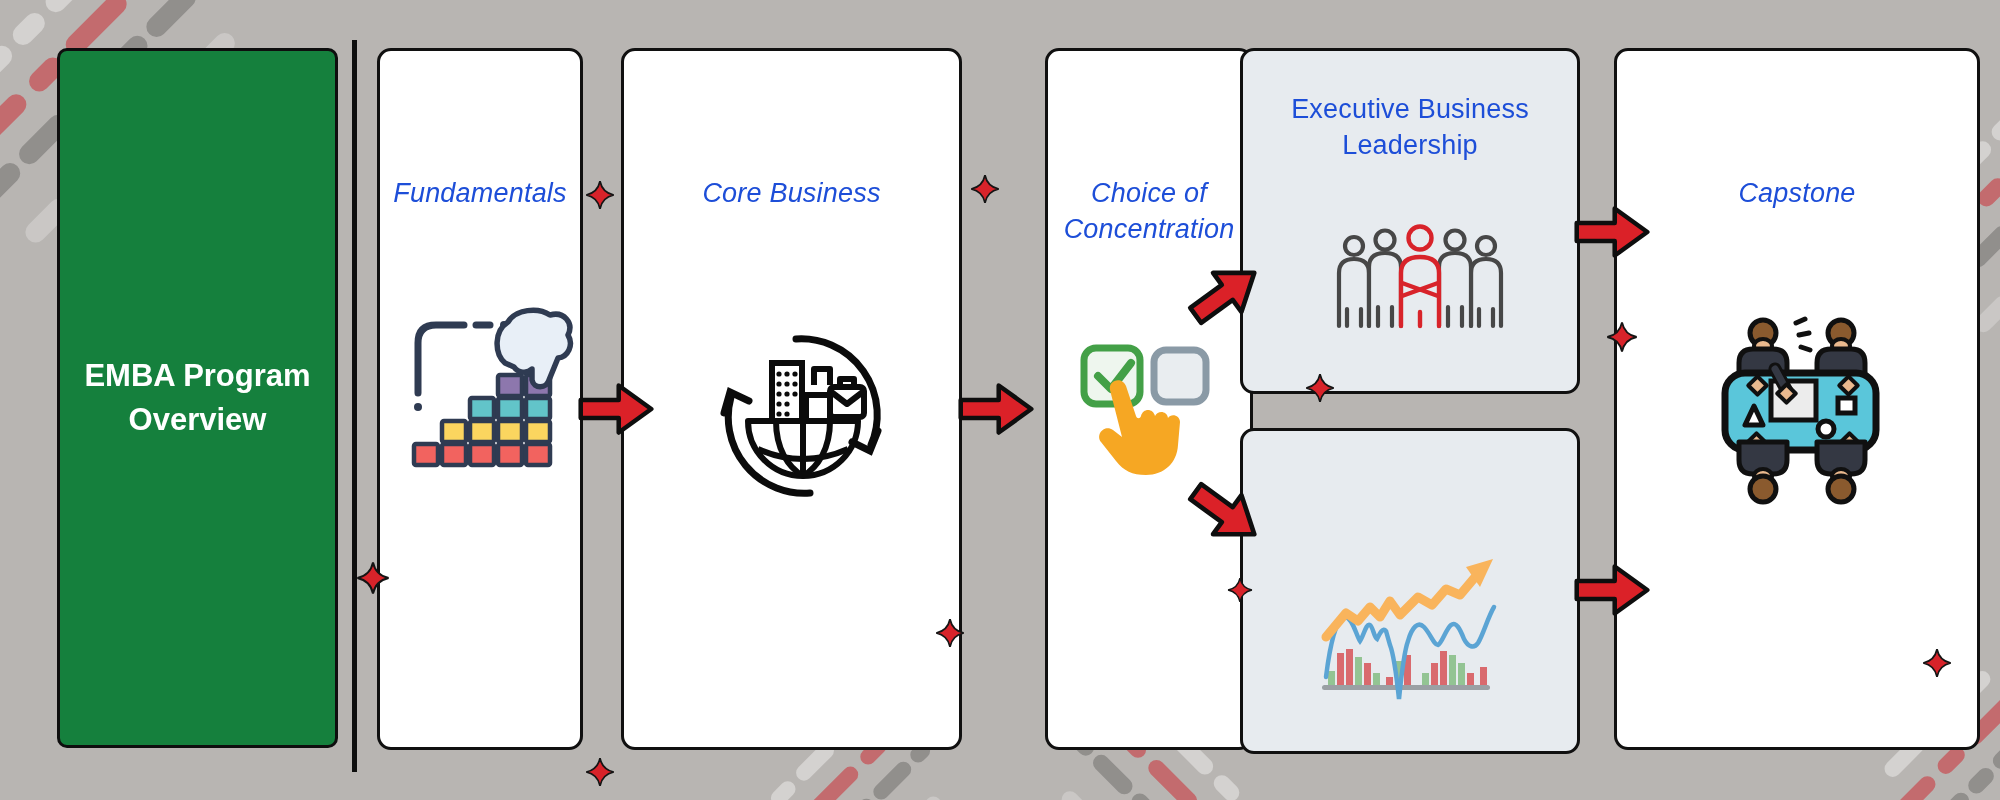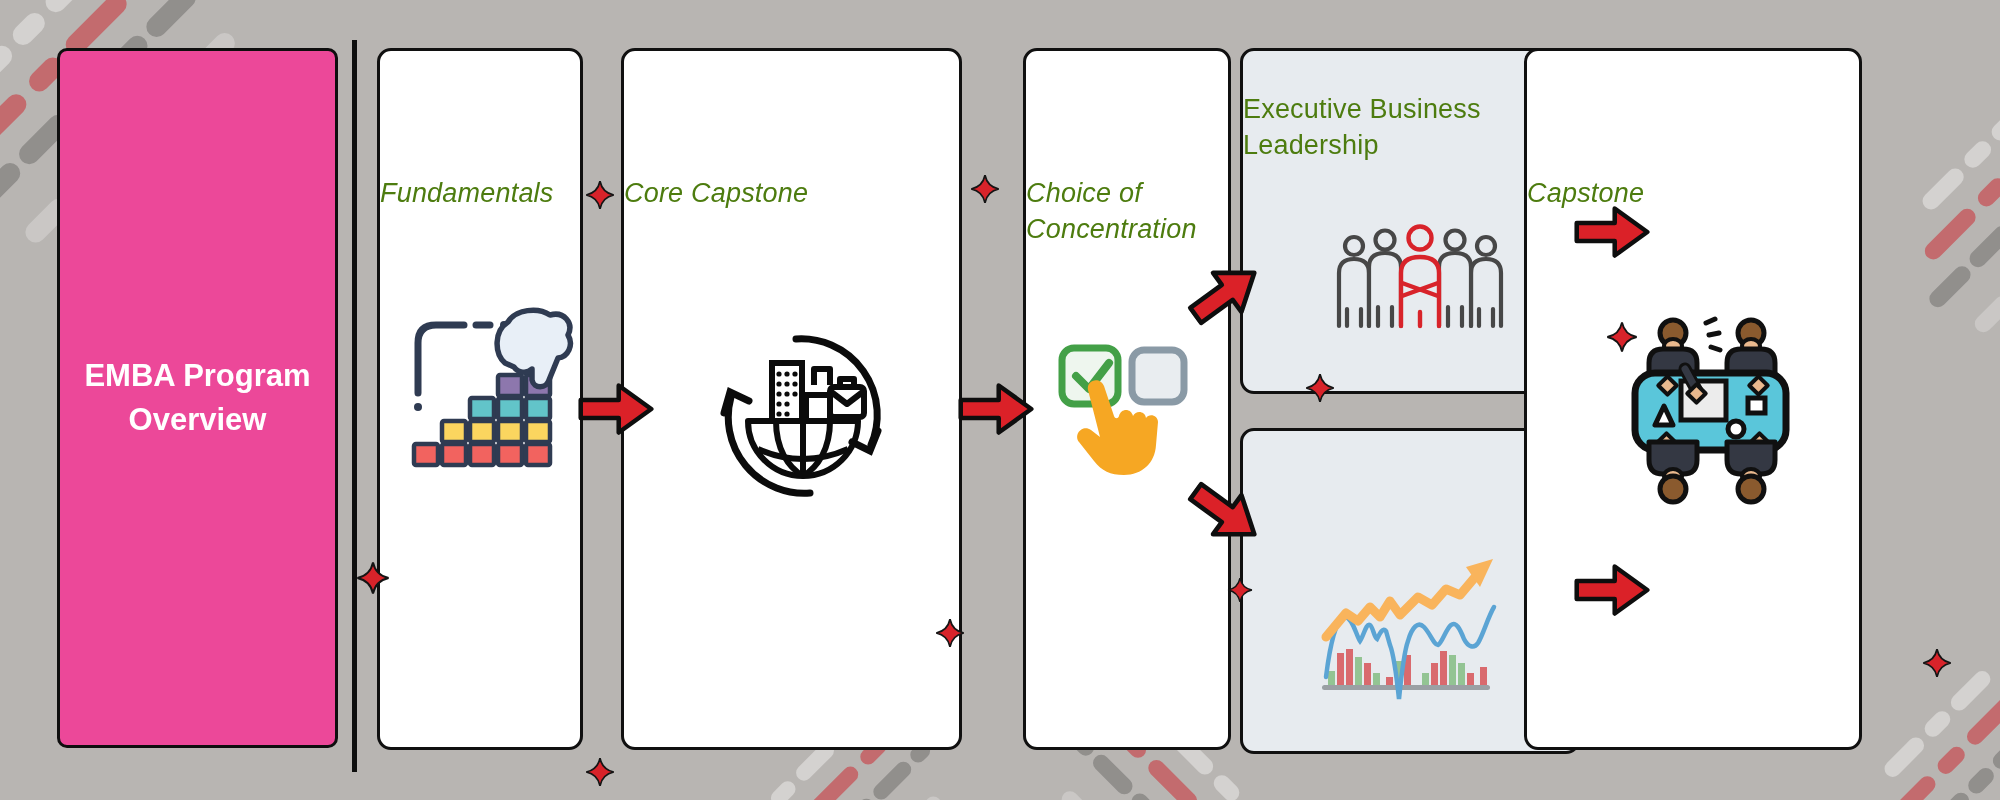--- a/index.html
+++ b/index.html
@@ -1,26 +1,26 @@
 <!DOCTYPE html>
 <html><head>
 <meta charset="utf-8">
 <style>
   html,body{margin:0;padding:0;}
   body{width:2000px;height:800px;overflow:hidden;background:#b8b5b2;
        font-family:"Liberation Sans", sans-serif;}
   #stage{position:relative;width:2000px;height:800px;background:#b8b5b2;overflow:hidden;}
   .card{position:absolute;background:#fff;border:3px solid #101010;border-radius:14px;box-sizing:border-box;}
   .card.exec{background:#e7ebef;}
-  .card-title{position:absolute;left:0;right:0;text-align:left;font-size:27px;line-height:36px;
-              color:#4d7c0f;letter-spacing:0.2px;}
+  .card-title{position:absolute;left:0;right:0;text-align:center;font-size:27px;line-height:36px;
+              color:#1d4ed8;letter-spacing:0.2px;}
   .tall-title{top:124px;font-style:italic;}
   .exec-title{top:40px;}
 
-  #panel{position:absolute;left:57px;top:48px;width:281px;height:700px;background:#ec4899;
+  #panel{position:absolute;left:57px;top:48px;width:281px;height:700px;background:#15803d;
          border:3px solid #0e0e0e;border-radius:10px;box-sizing:border-box;
          display:flex;align-items:center;justify-content:center;text-align:center;}
   #panel .panel-text{color:#ffffff;font-weight:bold;font-size:31px;line-height:44px;padding:0 12px;}
 
   #divider{position:absolute;left:352px;top:40px;width:5px;height:732px;background:#0e0e0e;}
 
   svg.arrow{position:absolute;overflow:visible;}
   svg.spark{position:absolute;overflow:visible;}
   svg.washi{position:absolute;overflow:visible;opacity:0.95;pointer-events:none;}
   svg.icon{position:absolute;overflow:visible;}
@@ -97,21 +97,21 @@
         <rect x="118" y="120" width="24" height="21" rx="2" fill="#fbd55f"></rect>
         <rect x="118" y="97" width="24" height="21" rx="2" fill="#62c4c9"></rect>
         <rect x="118" y="74" width="24" height="21" rx="2" fill="#8d77ad"></rect>
         <rect x="118" y="52" width="24" height="20" rx="7" fill="#dd8a3d"></rect>
       </g>
       <path d="M97,62 C86,52 86,30 100,21 C108,8 130,6 142,14 C156,10 166,22 160,34 C166,44 160,56 150,57 L141,79 C138,88 126,88 124,79 L124,68 C119,73 110,72 106,66 Z" fill="#e8eff7" stroke="#2f3b52" stroke-width="5.5" stroke-linejoin="round"></path>
     </svg>
   </div>
 
   <div class="card" style="left:621px;top:48px;width:341px;height:702px">
-    <div class="card-title tall-title">Core Capstone</div>
+    <div class="card-title tall-title">Core Business</div>
     <svg class="icon" style="left:94px;top:272px" width="170" height="180" viewBox="0 0 170 180">
       <g fill="none" stroke="#0b0b0b" stroke-width="7" stroke-linecap="round">
         <path d="M78,16 A76,76 0 0 1 153,122"></path>
         <path d="M160,108 L152,128 L134,119"></path>
         <path d="M92,170 A76,76 0 0 1 13,74"></path>
         <path d="M6,90 L12,69 L31,78"></path>
       </g>
       <g fill="none" stroke="#0b0b0b" stroke-width="6" stroke-linejoin="round">
         <path d="M30,98 a55,55 0 0 0 110,0 z"></path>
         <path d="M85,98 v55"></path>
@@ -136,21 +136,21 @@
         <circle cx="61" cy="91" r="2.6"></circle>
           <circle cx="69" cy="91" r="2.6"></circle>
       </g>
       <rect x="88" y="72" width="24" height="26" fill="#fff" stroke="#0b0b0b" stroke-width="6"></rect>
       <path d="M122,64 v-8 h14 v8" fill="none" stroke="#0b0b0b" stroke-width="6" stroke-linejoin="round"></path>
       <rect x="112" y="64" width="34" height="30" rx="4" fill="#fff" stroke="#0b0b0b" stroke-width="6"></rect>
       <path d="M112,68 l17,13 17,-13" fill="none" stroke="#0b0b0b" stroke-width="6" stroke-linejoin="round"></path>
     </svg>
   </div>
 
-  <div class="card" style="left:1023px;top:48px;width:208px;height:702px">
+  <div class="card" style="left:1045px;top:48px;width:208px;height:702px">
     <div class="card-title tall-title">Choice of Concentration</div>
     <svg class="icon" style="left:32px;top:287px" width="150" height="142" viewBox="0 0 150 142">
       <rect x="74" y="12" width="52" height="52" rx="12" fill="#e9edf0" stroke="#8a9aa6" stroke-width="7"></rect>
       <rect x="4" y="10" width="56" height="56" rx="12" fill="#eef6ee" stroke="#43a047" stroke-width="7"></rect>
       <path d="M18,38 l13,13 l20,-26" fill="none" stroke="#43a047" stroke-width="8" stroke-linecap="round" stroke-linejoin="round"></path>
       <path d="M30,52 c-2,-10 12,-14 16,-4 l10,30 c1,3 4,3 5,0 c2,-8 12,-8 14,0 c3,-6 12,-5 13,2 c3,-5 12,-3 12,4 l-2,23 c-1,18 -14,30 -32,30 c-14,0 -22,-4 -30,-14 l-15,-19 c-6,-8 4,-18 12,-12 l9,7 z" fill="#f6a723"></path>
     </svg>
   </div>
 
   <div class="card exec" style="left:1240px;top:48px;width:340px;height:346px">
@@ -196,21 +196,21 @@
         <rect x="149" y="124" width="7" height="12" fill="#d96a6e"></rect>
         <rect x="162" y="118" width="7" height="18" fill="#d96a6e"></rect>
       </g>
       <rect x="4" y="136" width="168" height="5" rx="2.5" fill="#9aa0a4"></rect>
       <path d="M8,128 C12,96 18,70 26,68 C34,66 38,86 42,92 C46,86 48,74 52,76 C55,78 56,88 59,90 C62,84 65,78 68,82 L72,96 C76,106 78,122 81,150 C84,120 87,100 90,92 C94,78 100,72 106,78 C112,84 116,96 120,96 C124,94 128,80 133,76 C138,72 142,80 146,90 C150,98 156,100 160,94 C165,86 170,68 176,58" fill="none" stroke="#5ba4d4" stroke-width="4.5" stroke-linecap="round"></path>
       <path d="M8,88 L28,64 L40,72 L52,58 L62,68 L72,52 L82,66 L100,48 L114,56 L128,40 L142,46 L158,27" fill="none" stroke="#f9b45c" stroke-width="9" stroke-linecap="round" stroke-linejoin="round"></path>
       <polygon points="175,10 148,18 162,38" fill="#f9b45c"></polygon>
     </svg>
   </div>
 
-  <div class="card" style="left:1524px;top:48px;width:338px;height:702px">
+  <div class="card" style="left:1614px;top:48px;width:366px;height:702px">
     <div class="card-title tall-title">Capstone</div>
     <svg class="icon" style="left:86px;top:264px" width="200" height="205" viewBox="0 0 200 205">
 
       <g stroke="#101010" stroke-linejoin="round">
         <circle cx="60" cy="18" r="13" fill="#8a5a2e" stroke-width="5"></circle>
         <ellipse cx="60" cy="31" rx="9" ry="7" fill="#eab98e" stroke-width="4"></ellipse>
         <path d="M36,66 V48 Q36,34 50,34 H70 Q84,34 84,48 V66 Z" fill="#343843" stroke-width="5"></path>
         <circle cx="138" cy="18" r="13" fill="#8a5a2e" stroke-width="5"></circle>
         <ellipse cx="138" cy="31" rx="9" ry="7" fill="#eab98e" stroke-width="4"></ellipse>
         <path d="M114,66 V48 Q114,34 128,34 H148 Q162,34 162,48 V66 Z" fill="#343843" stroke-width="5"></path>

